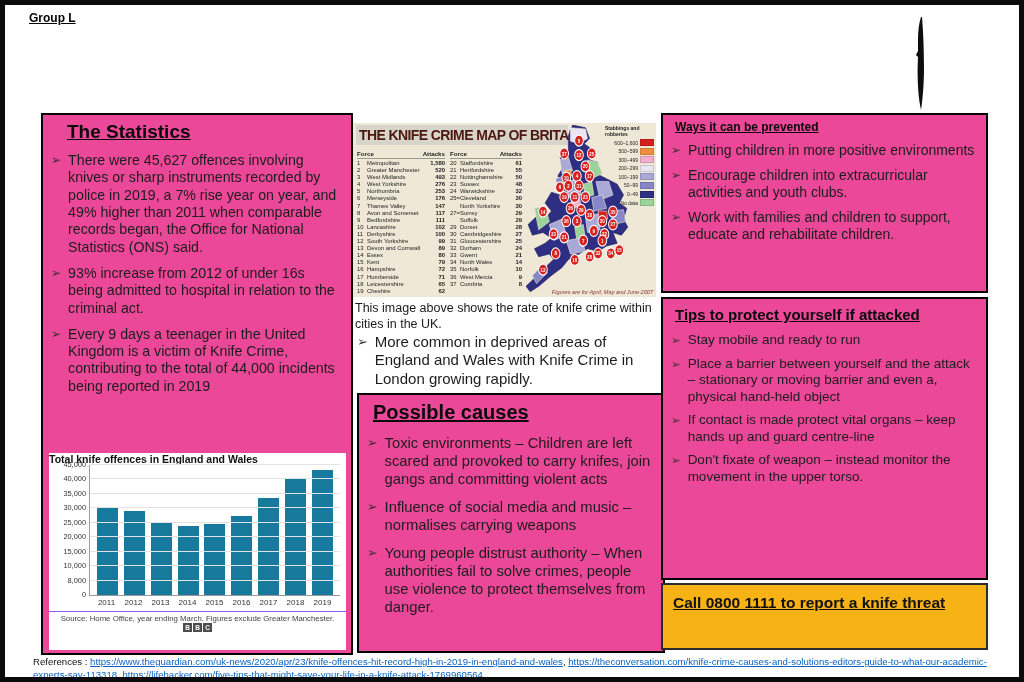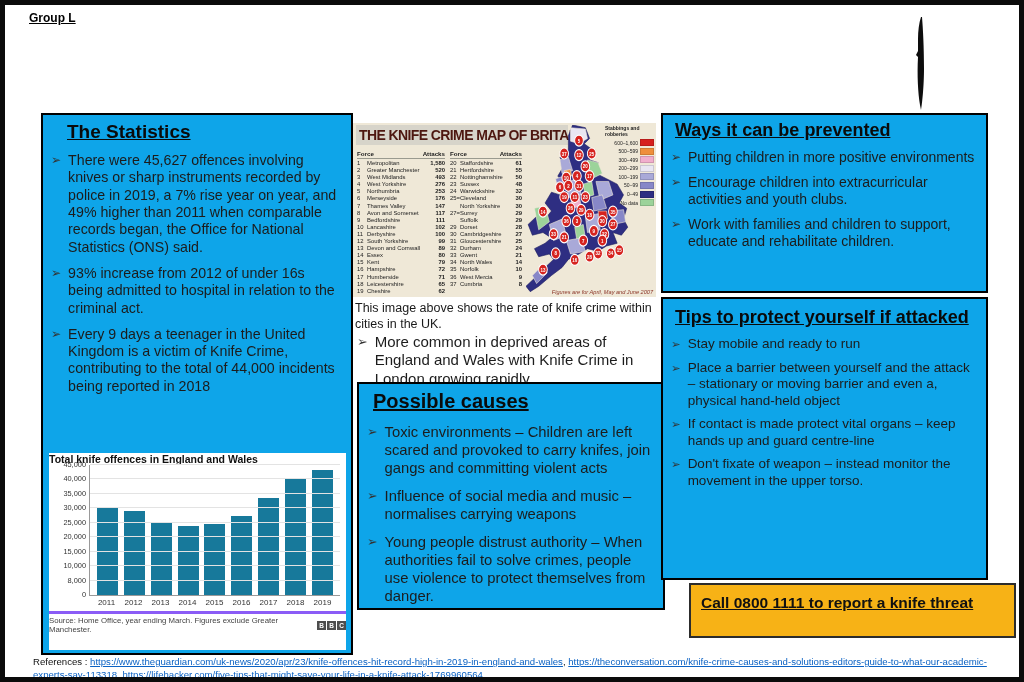--- a/index.html
+++ b/index.html
@@ -6,21 +6,21 @@
   .page{position:relative;width:1024px;height:682px;background:#ffffff;border:5px solid #0b0b0b;
         box-sizing:border-box;font-family:"Liberation Sans",sans-serif;overflow:hidden;margin:0 auto;}
   .group-label{position:absolute;top:6px;left:24px;font-size:12px;font-weight:bold;
         text-decoration:underline;color:#000;}
   .title-row{position:absolute;top:20px;left:0;width:100%;text-align:center;font-size:58px;
         font-weight:800;letter-spacing:-2px;white-space:nowrap;color:#0a0a0a;}
   .title-row .t-red{color:#ed1515;}
   .no-knife{display:inline-block;width:50px;height:54px;vertical-align:-6px;margin:0 2px;}
   .knife-right{position:absolute;top:12px;right:86px;width:24px;height:96px;}
 
-  .box{position:absolute;border:2px solid #000;background:#0ea5e9;padding:4px 8px;box-sizing:border-box;}
+  .box{position:absolute;border:2px solid #000;background:#ec4899;padding:4px 8px;box-sizing:border-box;}
   .box h2{margin:2px 0 4px 16px;font-size:19px;text-decoration:underline;font-weight:bold;color:#0a0a0a;}
   .bullets{list-style:none;margin:0;padding:0;color:#1c1c1c;}
   .bullets li{display:flex;gap:7px;margin:9px 0;line-height:1.22;}
   .arrow{flex:0 0 auto;font-family:"DejaVu Sans",sans-serif;font-size:0.85em;padding-top:1px;color:#333;}
 
   .stats-box{left:36px;top:108px;width:312px;height:542px;}
   .stats-box .bullets{font-size:14.2px;}
 
   
   .chart{position:absolute;left:6px;right:5px;bottom:3px;height:197px;background:#fff;}
@@ -31,21 +31,21 @@
   .gridline{position:absolute;left:0;right:0;height:1px;background:#e3e3e3;}
   .ytick{position:absolute;left:-40px;width:36px;text-align:right;font-size:7.4px;color:#333;
         transform:translateY(4px);}
   .bars{position:absolute;left:0;right:0;top:0;bottom:0;display:flex;align-items:flex-end;
         justify-content:space-around;padding:0 4px;}
   .bar{width:21px;}
   .chart-xaxis{display:flex;justify-content:space-around;margin-left:40px;margin-right:6px;
         padding:0 4px;font-size:8px;color:#333;margin-top:2px;}
   .chart-xaxis span{width:21px;text-align:center;}
   .chart-source-row{display:flex;justify-content:space-between;align-items:center;
-        border-top:3px solid #8b5cf6;margin-top:4px;padding-top:2px;font-size:7.8px;color:#444;}
+        border-top:1px solid #8b5cf6;margin-top:4px;padding-top:2px;font-size:7.8px;color:#444;flex-direction:column;}
   .bbc-logo{display:inline-flex;gap:1px;}
   .bbc-logo span{width:9px;height:9px;background:#4d4d4d;color:#fff;font-size:6.5px;font-weight:bold;
         display:flex;align-items:center;justify-content:center;}
 
   
   .map-figure{position:absolute;left:348px;top:118px;width:303px;height:174px;background:#efe8d7;overflow:hidden;}
   .map-header{position:absolute;left:3px;top:2px;width:212px;background:#d7d4ca;color:#4d1710;
         font-weight:800;font-size:14px;letter-spacing:-0.6px;padding:2px 3px;white-space:nowrap;box-sizing:border-box;}
   .map-colhead{position:absolute;top:27px;font-size:6.2px;font-weight:bold;color:#222;
         display:flex;justify-content:space-between;border-bottom:1px solid #9a9a8f;padding-bottom:1px;}
@@ -63,38 +63,38 @@
   .legend-title{font-size:5px;font-weight:bold;color:#222;line-height:1.1;margin-bottom:2px;}
   .legend-row{display:flex;justify-content:flex-end;align-items:center;gap:2px;font-size:5px;
         color:#222;margin:1.6px 0;}
   .legend-swatch{width:12px;height:5px;flex:0 0 auto;border:0.5px solid #00000022;}
   .map-note{position:absolute;right:3px;bottom:2px;font-size:5.6px;font-style:italic;color:#8a3426;}
 
   .map-caption{position:absolute;left:350px;top:296px;width:302px;font-size:12.5px;color:#1a1a1a;line-height:1.25;}
   .map-bullet-list{position:absolute;left:352px;top:328px;width:304px;font-size:15px;}
   .map-bullet-list li{margin:0;}
 
-  .causes-box{left:352px;top:377px;width:308px;height:228px;}
+  .causes-box{left:352px;top:388px;width:308px;height:260px;}
   .causes-box h2{font-size:20px;margin-left:6px;}
   .causes-box .bullets{font-size:14.8px;}
   .causes-box .bullets li{margin:10px 0;}
 
   .ways-box{left:656px;top:108px;width:327px;height:180px;}
-  .ways-box h2{font-size:18px;margin:1px 0 3px 4px;}
+  .ways-box h2{font-size:12px;margin:1px 0 3px 4px;}
   .ways-box .bullets{font-size:14px;}
   .ways-box .bullets li{margin:8px 0;}
 
   .tips-box{left:656px;top:292px;width:327px;height:283px;}
-  .tips-box h2{font-size:18px;margin:2px 0 3px 4px;line-height:1.35;}
+  .tips-box h2{font-size:15px;margin:2px 0 3px 4px;line-height:1.35;}
   .tips-box .bullets{font-size:13.5px;}
   .tips-box .bullets li{margin:7px 0;}
 
-  .cta-box{position:absolute;left:656px;top:578px;width:327px;height:55px;border:2px solid #2c2c2c;
+  .cta-box{position:absolute;left:656px;top:578px;width:327px;height:67px;border:2px solid #2c2c2c;
         box-sizing:border-box;padding:8px 10px;font-size:15.5px;font-weight:bold;
-        text-decoration:underline;color:#111;line-height:1.35;margin-left:28px;}
+        text-decoration:underline;color:#111;line-height:1.35;}
 
   .references{position:absolute;left:28px;top:651px;width:968px;font-size:9.6px;color:#111;line-height:1.35;}
   .references a{color:#0b62c4;}
 </style>
 </head>
 <body>
 
 <div class="page">
 
   <div class="group-label">Group L</div>
@@ -112,21 +112,21 @@
         <li>
           <span class="arrow">➢</span>
           <span>There were 45,627 offences involving knives or sharp instruments recorded by police in 2019, a 7% rise year on year, and 49% higher than 2011 when comparable records began, the Office for National Statistics (ONS) said.</span>
         </li>
         <li>
           <span class="arrow">➢</span>
           <span>93% increase from 2012 of under 16s being admitted to hospital in relation to the criminal act.</span>
         </li>
         <li>
           <span class="arrow">➢</span>
-          <span>Every 9 days a teenager in the United Kingdom is a victim of Knife Crime, contributing to the total of 44,000 incidents being reported in 2018</span>
+          <span>Every 9 days a teenager in the United Kingdom is a victim of Knife Crime, contributing to the total of 44,000 incidents being reported in 2019</span>
         </li>
       </ul>
 
     <div class="chart" id="chart">
       <div class="chart-title">Total knife offences in England and Wales</div>
       <div class="chart-body" id="chart-body">
         <div class="bars" id="chart-bars">
             <div class="bar" title="2011: 30,500" style="height: 88.1111px; background: rgb(23, 121, 155);"></div>
             <div class="bar" title="2012: 29,200" style="height: 84.3556px; background: rgb(23, 121, 155);"></div>
             <div class="bar" title="2013: 24,800" style="height: 71.6444px; background: rgb(23, 121, 155);"></div>

